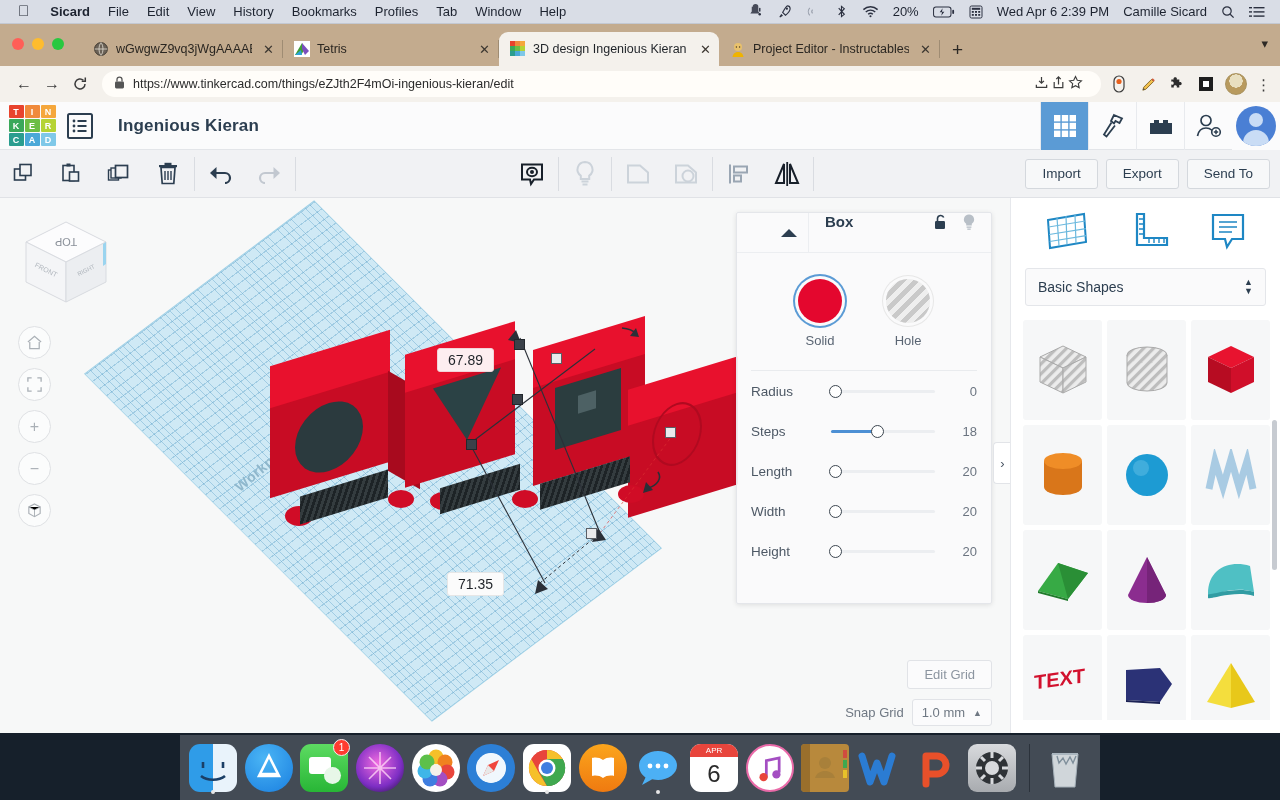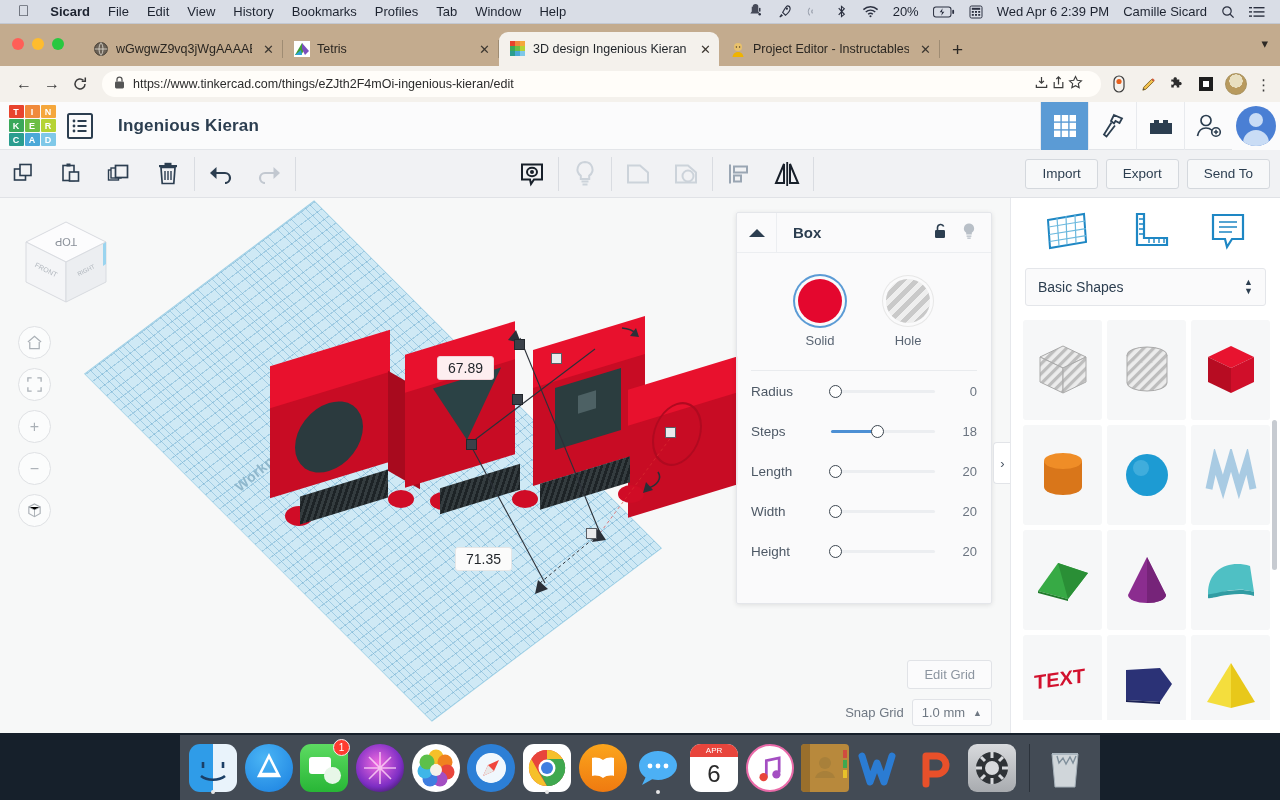--- a/index.html
+++ b/index.html
@@ -146,21 +146,21 @@
 
   .handle { position: absolute; width: 11px; height: 11px; background: #e9eaec; border: 1px solid #5a5f66; }
   .handle.dark { background: #3a4149; border-color: #23282d; }
 
   
   .inspector {
     position: absolute; left: 736px; top: 212px; width: 256px; height: 392px;
     background: rgba(250,250,251,0.93); border: 1px solid #e4e6ea; border-radius: 2px;
     box-shadow: 0 1px 5px rgba(0,0,0,.10);
   }
-  .insp-head { height: 40px; display: flex; align-items: center; border-bottom: 1px solid #eceef1; }
+  .insp-head { height: 40px; display: flex; border-bottom: 1px solid #eceef1; padding-left: 32px; }
   .insp-collapse { width: 40px; height: 40px; display: flex; align-items: center; justify-content: center;
                    border-right: 1px solid #eceef1; color: #2c3e50; }
   .insp-title { font-size: 15px; font-weight: bold; color: #2c3e50; margin-left: 16px; }
   .insp-head-icons { margin-left: auto; display: flex; gap: 12px; padding-right: 14px; }
   .insp-body { padding: 16px 0 0 0; }
   .swatchrow { display: flex; justify-content: center; gap: 44px; margin-top: 10px; }
   .swatch { display: flex; flex-direction: column; align-items: center; gap: 10px; }
   .sw-circ { width: 44px; height: 44px; border-radius: 50%; }
   .sw-circ.solid { background: #e4072e; box-shadow: 0 0 0 3px #fafafb, 0 0 0 5px #5b9bd5; }
   .sw-circ.hole { background: repeating-linear-gradient(135deg, #c9c9c9 0 5px, #eeeeee 5px 10px);
@@ -667,22 +667,22 @@
       <path d="M648 290 a18 12 0 0 0 10 -16" stroke="#2b3038" stroke-width="1.6" fill="none"></path>
       <path d="M646 284 l-3 11 10 -3 z" fill="#2b3038"></path>
     </svg>
     <div class="handle dark" style="left:514px; top:141px;"></div>
     <div class="handle" style="left:551px; top:155px;"></div>
     <div class="handle dark" style="left:512px; top:196px;"></div>
     <div class="handle dark" style="left:466px; top:241px;"></div>
     <div class="handle" style="left:665px; top:229px;"></div>
     <div class="handle" style="left:586px; top:330px;"></div>
 
-    <div class="dimlabel" style="left:437px; top:158px;">67.89</div>
-    <div class="dimlabel plain" style="left:447px; top:349px;margin-left:8px;">71.35</div>
+    <div class="dimlabel" style="left:437px; top:150px;">67.89</div>
+    <div class="dimlabel plain" style="left:447px; top:374px;">71.35</div>
 
     <div class="viewcube">
       <svg width="96" height="96" viewBox="0 0 96 96">
         <path d="M48 8 L88 28 L48 48 L8 28 Z" fill="#fcfcfd" stroke="#d8dbe0" stroke-width="1"></path>
         <path d="M8 28 L48 48 L48 88 L8 68 Z" fill="#f4f5f7" stroke="#d8dbe0" stroke-width="1"></path>
         <path d="M88 28 L48 48 L48 88 L88 68 Z" fill="#eceef1" stroke="#d8dbe0" stroke-width="1"></path>
         <text x="48" y="32" text-anchor="middle" font-family="Liberation Sans" font-size="11" fill="#8a9099" transform="rotate(180 48 28)">TOP</text>
         <text x="27" y="58" text-anchor="middle" font-family="Liberation Sans" font-size="7" fill="#b0b6bd" transform="rotate(27 27 58)">FRONT</text>
         <text x="69" y="58" text-anchor="middle" font-family="Liberation Sans" font-size="6" fill="#b0b6bd" transform="rotate(-27 69 58)">RIGHT</text>
         <path d="M85 30 L88 28 L88 50 L85 52 Z" fill="#9ad4ef"></path>

